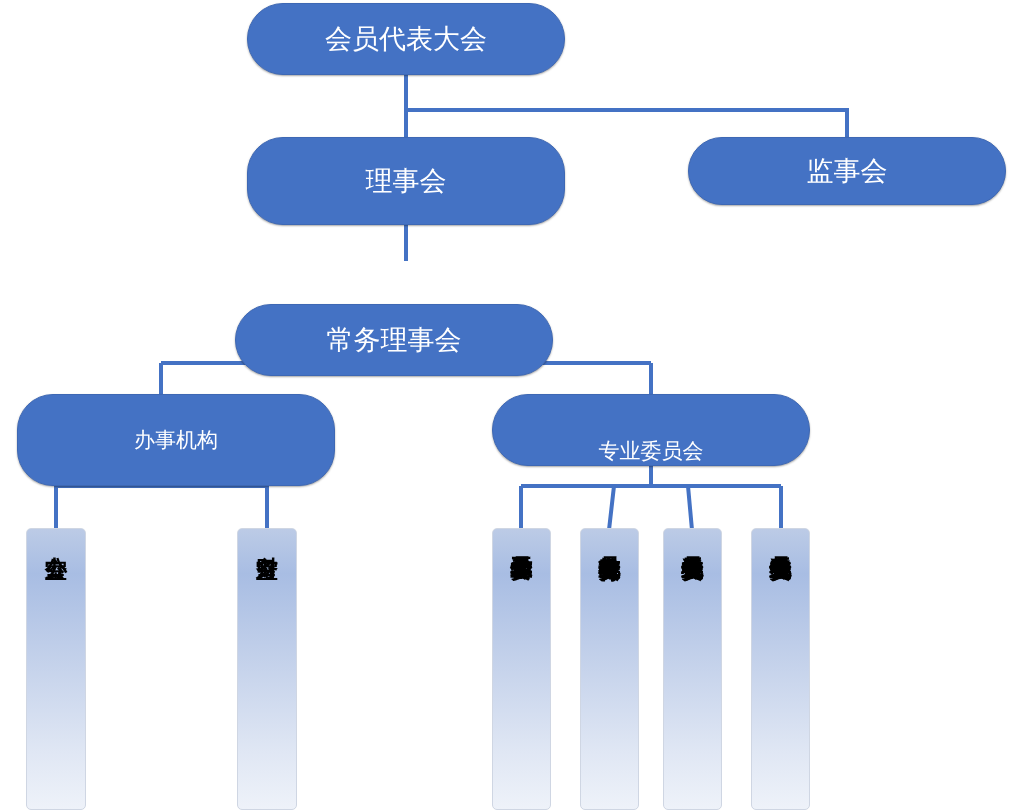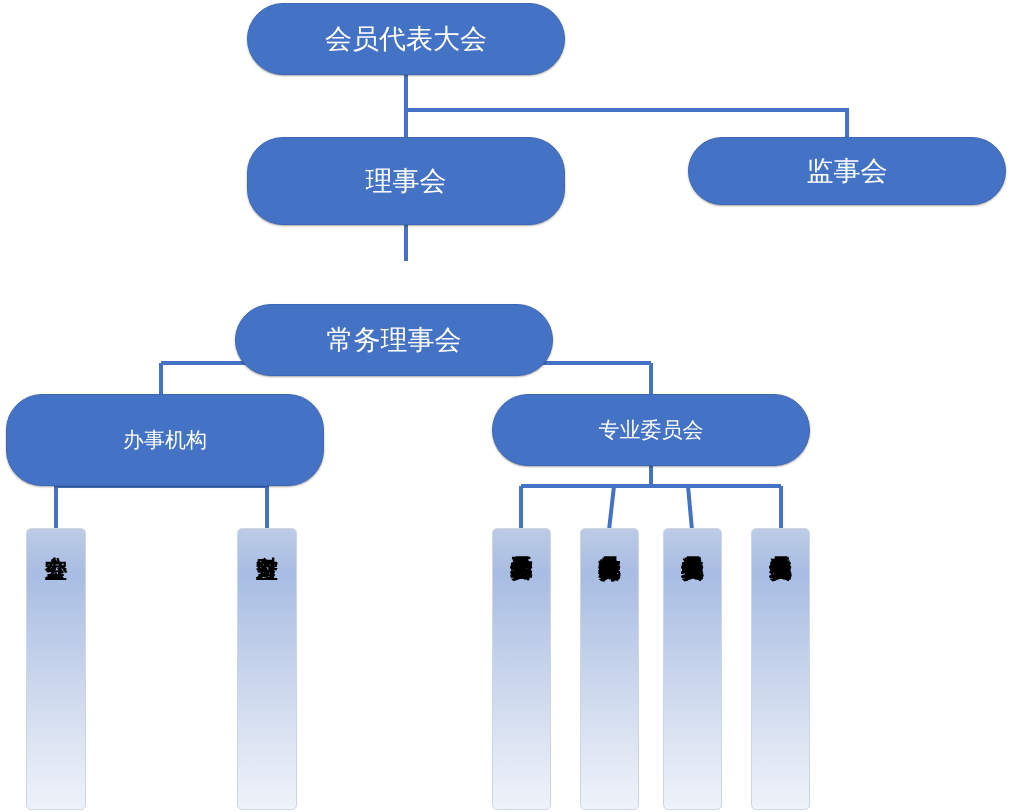--- a/index.html
+++ b/index.html
@@ -41,25 +41,25 @@
 </div>
 
 <div class="node n-lg" style="left:688px;top:137px;width:318px;height:68px;">
   <span>监事会</span>
 </div>
 
 <div class="node n-lg" style="left:235px;top:260px;width:318px;height:72px;margin-top:44px;">
   <span>常务理事会</span>
 </div>
 
-<div class="node n-md" style="left:6px;top:394px;width:318px;height:92px;justify-content:center;">
+<div class="node n-md" style="left:17px;top:394px;width:318px;height:92px;justify-content:center;">
   <span>办事机构</span>
 </div>
 
-<div class="node n-md" style="left:492px;top:394px;width:318px;height:72px;">
+<div class="node n-md" style="left:492px;top:394px;width:318px;height:72px;align-items:flex-end;">
   <span>专业委员会</span>
 </div>
 
 <div class="leaf" style="left:26px;top:528px;width:60px;height:282px;">
   <span class="vt">办公室</span>
 </div>
 
 <div class="leaf" style="left:237px;top:528px;width:60px;height:282px;">
   <span class="vt">财务室</span>
 </div>

